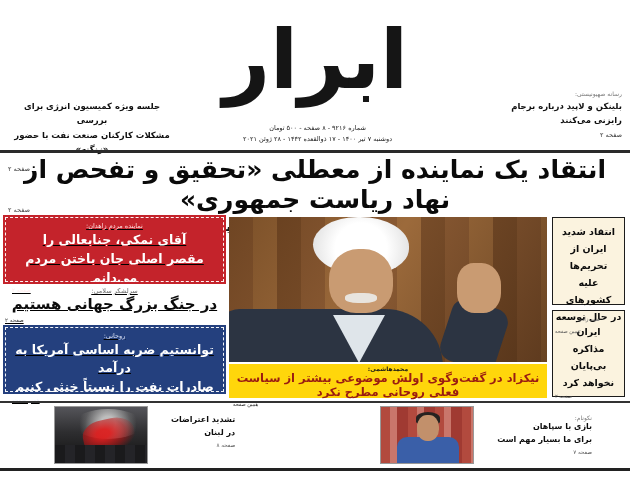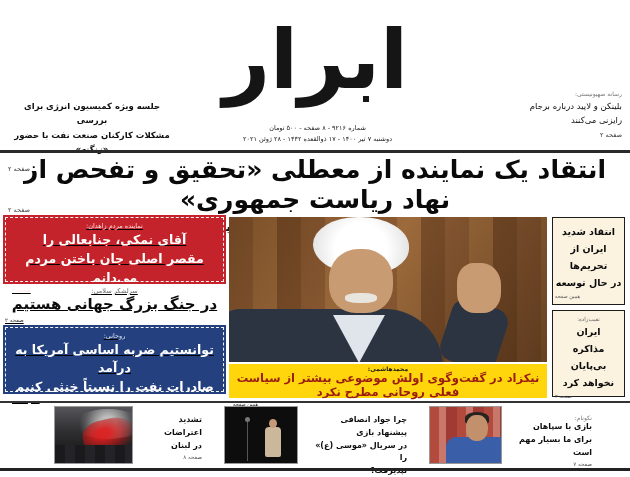--- a/index.html
+++ b/index.html
@@ -14,21 +14,21 @@
   .logo{position:absolute; top:-4px; right:212px; width:205px; height:145px;
         text-align:center; font-size:82px; font-weight:bold; color:#151515;
         line-height:1.55; letter-spacing:2px;}
   .issue-info{position:absolute; top:123px; right:205px; width:215px; text-align:center;
         font-size:6.5px; color:#222; line-height:1.7;}
   .masthead-left{position:absolute; top:99px; left:8px; width:168px; text-align:center;}
   .masthead-left .b-line{font-size:8.5px; font-weight:bold; color:#101010; line-height:1.7;}
   .masthead-left .pg{font-size:6.5px; color:#333; text-align:left; margin-top:8px;}
   .masthead-right{position:absolute; top:90px; right:8px; width:128px; text-align:right;}
   .masthead-right .kick{font-size:6px; color:#777; margin-bottom:2px;}
-  .masthead-right .b-line{font-size:8.5px; font-weight:normal; color:#101010; line-height:1.7;}
+  .masthead-right .b-line{font-size:8.5px; font-weight:bold; color:#101010; line-height:1.7;}
   .masthead-right .pg{font-size:6.5px; color:#333; margin-top:3px;}
   .rule-masthead{position:absolute; top:150px; left:0; width:630px; height:3px; background:var(--rule);}
 
   
   .lead{position:absolute; top:155px; left:0; width:630px; text-align:center;}
   .lead-h1{font-size:25px; font-weight:bold; color:#0a0a0a; line-height:1.2;}
   .lead-sub{font-size:13.5px; font-weight:bold; color:#141414; margin-top:3px;}
   .lead-pg{position:absolute; top:206px; left:8px; font-size:6.5px; color:#444;}
 
   
@@ -76,21 +76,21 @@
   .blue-box{background:var(--blue); color:#fff; text-align:center; padding:4px 6px 2px;
             border:1px dashed rgba(255,255,255,.95); outline:2px solid var(--blue); height:65px;}
   .blue-box .kick{font-size:6.5px; color:#dbe2f5; margin-bottom:1px;}
   .blue-box .line{font-size:12.5px; font-weight:bold; line-height:1.5;}
   .blue-box .pg{font-size:5.5px; text-align:left; color:#e8edfa;}
 
   
   .rule-mid{position:absolute; top:401px; left:0; width:630px; height:2px; background:#333;}
   .bottom-row{position:absolute; top:406px; left:0; width:630px; height:58px;
               display:flex; direction:ltr; justify-content:space-between; padding:0 38px 0 32px;}
-  .news-item{display:flex; direction:ltr; gap:16px;padding-left:22px;}
+  .news-item{display:flex; direction:ltr; gap:23px;padding-left:22px;}
   .news-item .cap{direction:rtl; text-align:right; padding-top:8px;}
   .cap .kick{font-size:6px; color:#777;}
   .cap .line{font-size:8px; font-weight:bold; color:#0e0e0e; line-height:1.6;}
   .cap .pg{font-size:5.5px; color:#555; margin-top:2px;}
   .thumb{width:94px; height:58px; position:relative; overflow:hidden; border:1px solid #999;}
 
   .thumb.lebanon{background:linear-gradient(180deg,#55555a 0%,#2e2e30 45%,#101010 100%);}
   .thumb.lebanon .smoke{position:absolute; left:18px; top:2px; width:70px; height:30px;
         background:radial-gradient(circle,#bdbdbd 20%,rgba(120,120,120,.4) 60%,transparent 75%); border-radius:50%;}
   .thumb.lebanon .calligraphy{position:absolute; left:28px; top:12px; width:52px; height:34px;
@@ -144,20 +144,21 @@
     <div class="lead-sub">نیکزاد: هیچ خط قرمزی نداریم</div>
   </div>
   <div class="lead-pg">صفحه ۲</div>
 
   <div class="cols">
 
     <div class="col-right">
       <div class="cream-box b1">
         <div class="line">انتقاد شدید</div>
         <div class="line">ایران از تحریم‌ها</div>
+        <div class="line">علیه کشورهای</div>
         <div class="line">در حال توسعه</div>
         <div class="pg">همین صفحه</div>
       </div>
       <div class="cream-box b2">
         <div class="kick">نقیب‌زاده:</div>
         <div class="line">ایران</div>
         <div class="line">مذاکره بی‌پایان</div>
         <div class="line">نخواهد کرد</div>
         <div class="pg">صفحه ۲</div>
       </div>
@@ -212,34 +213,20 @@
         <div class="calligraphy"></div>
         <div class="buildings"></div>
       </div>
       <div class="cap">
         <div class="line">تشدید اعتراضات</div>
         <div class="line">در لبنان</div>
         <div class="pg">صفحه ۸</div>
       </div>
     </div>
 
-    <div class="news-item">
-      <div class="thumb theater">
-        <div class="mic1"></div>
-        <div class="mic2"></div>
-        <div class="coat"></div>
-        <div class="head"></div>
-      </div>
-      <div class="cap">
-        <div class="line">چرا جواد انصافی پیشنهاد بازی</div>
-        <div class="line">در سریال «موسی (ع)» را</div>
-        <div class="line">نپذیرفت؟</div>
-        <div class="pg">صفحه ۶</div>
-      </div>
-    </div>
 
     <div class="news-item">
       <div class="thumb coach">
         <div class="shirt"></div>
         <div class="hair"></div>
         <div class="head"></div>
       </div>
       <div class="cap">
         <div class="kick">نکونام:</div>
         <div class="line">بازی با سپاهان</div>

